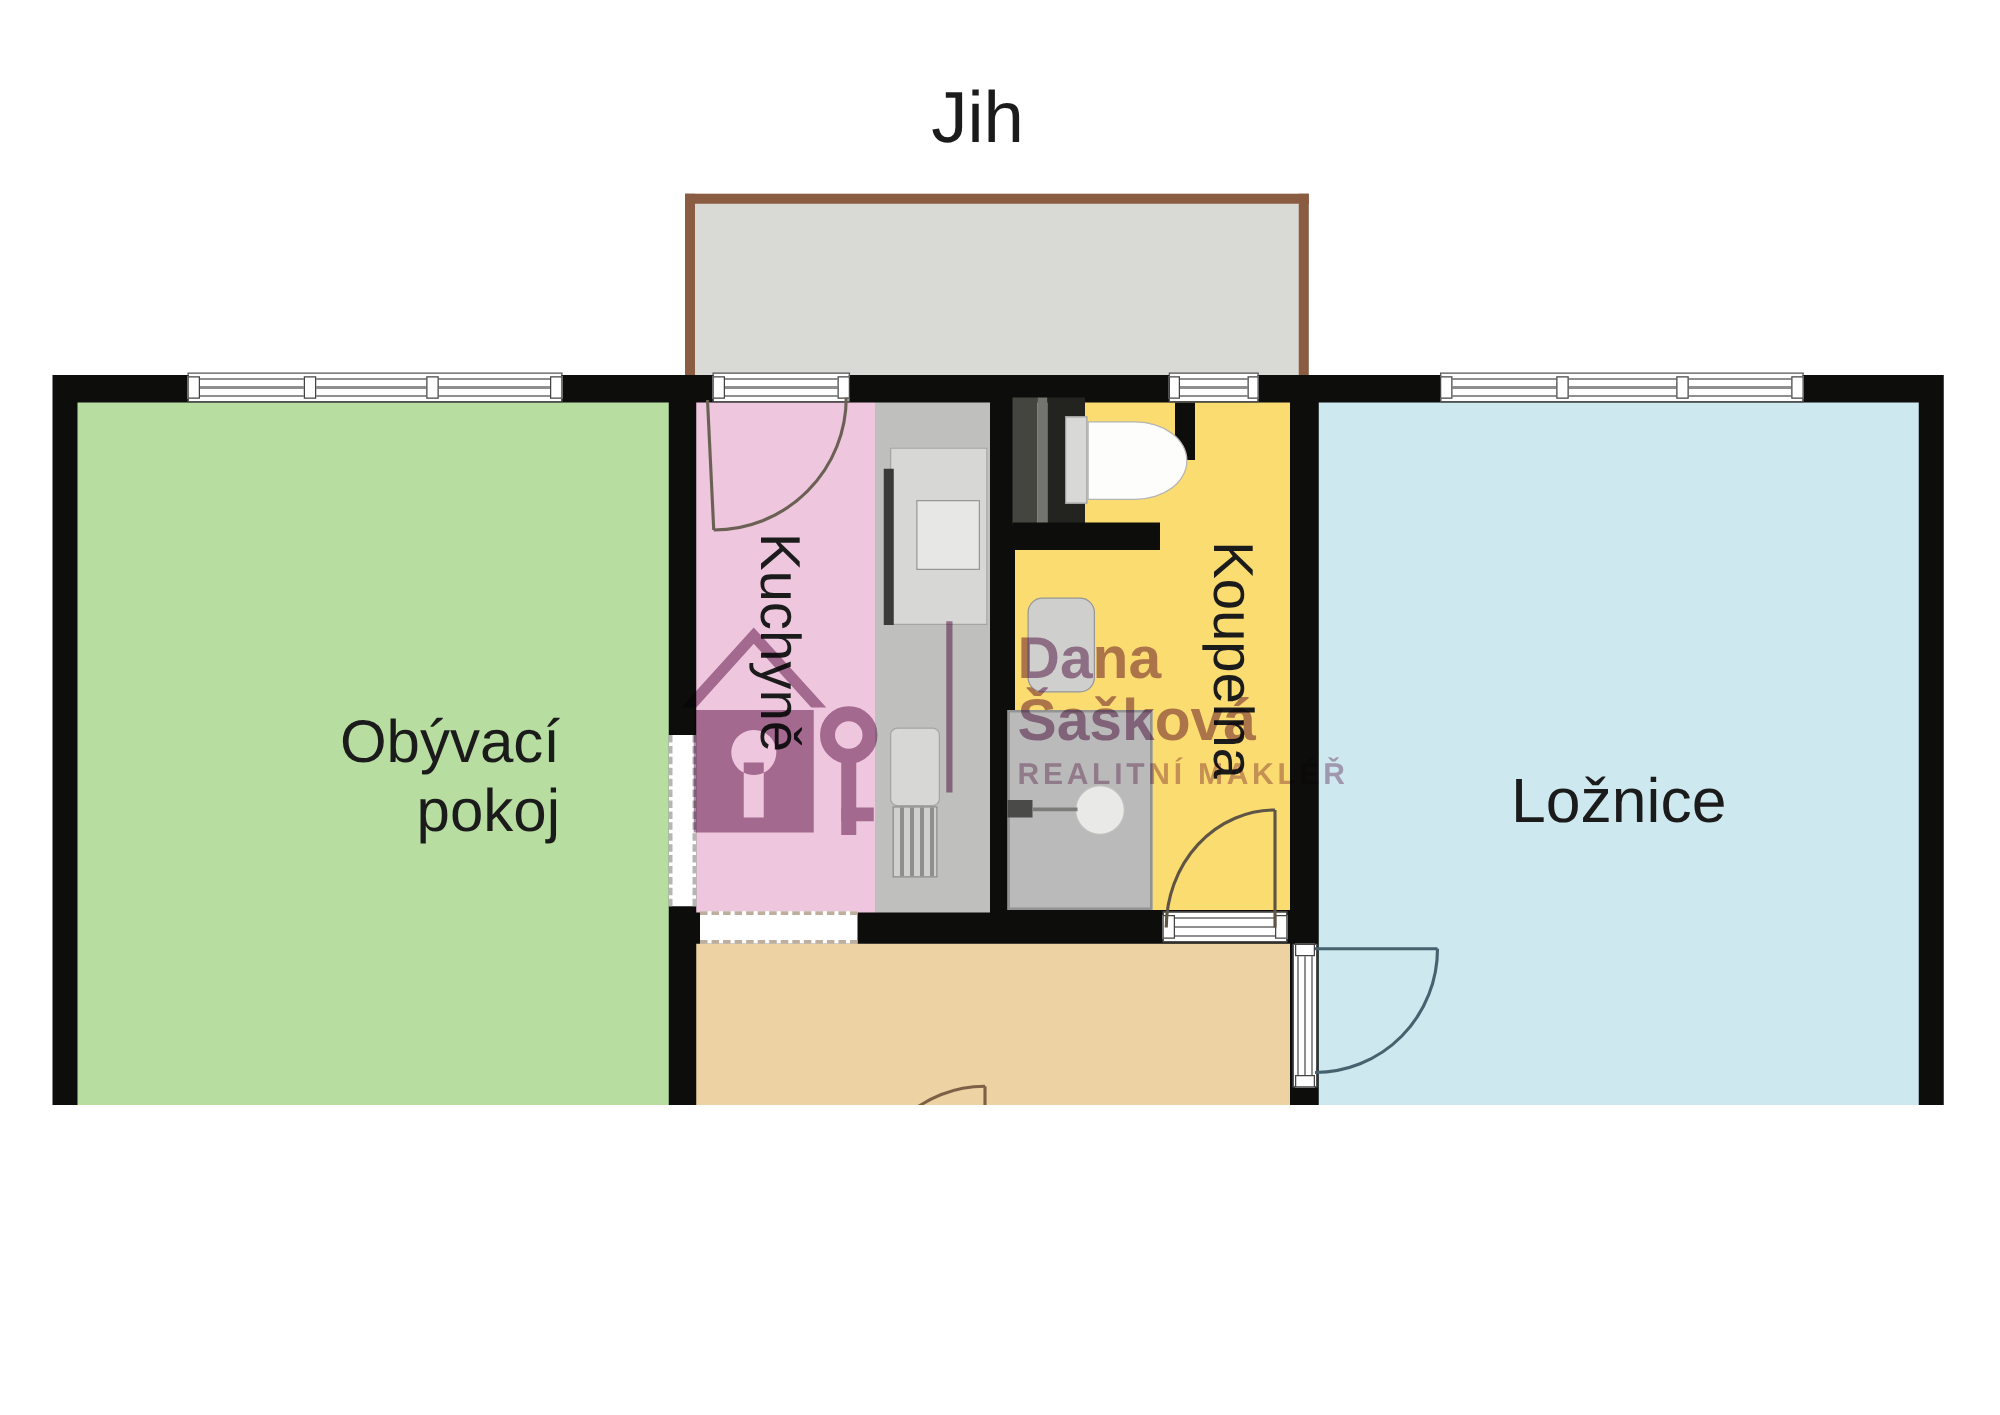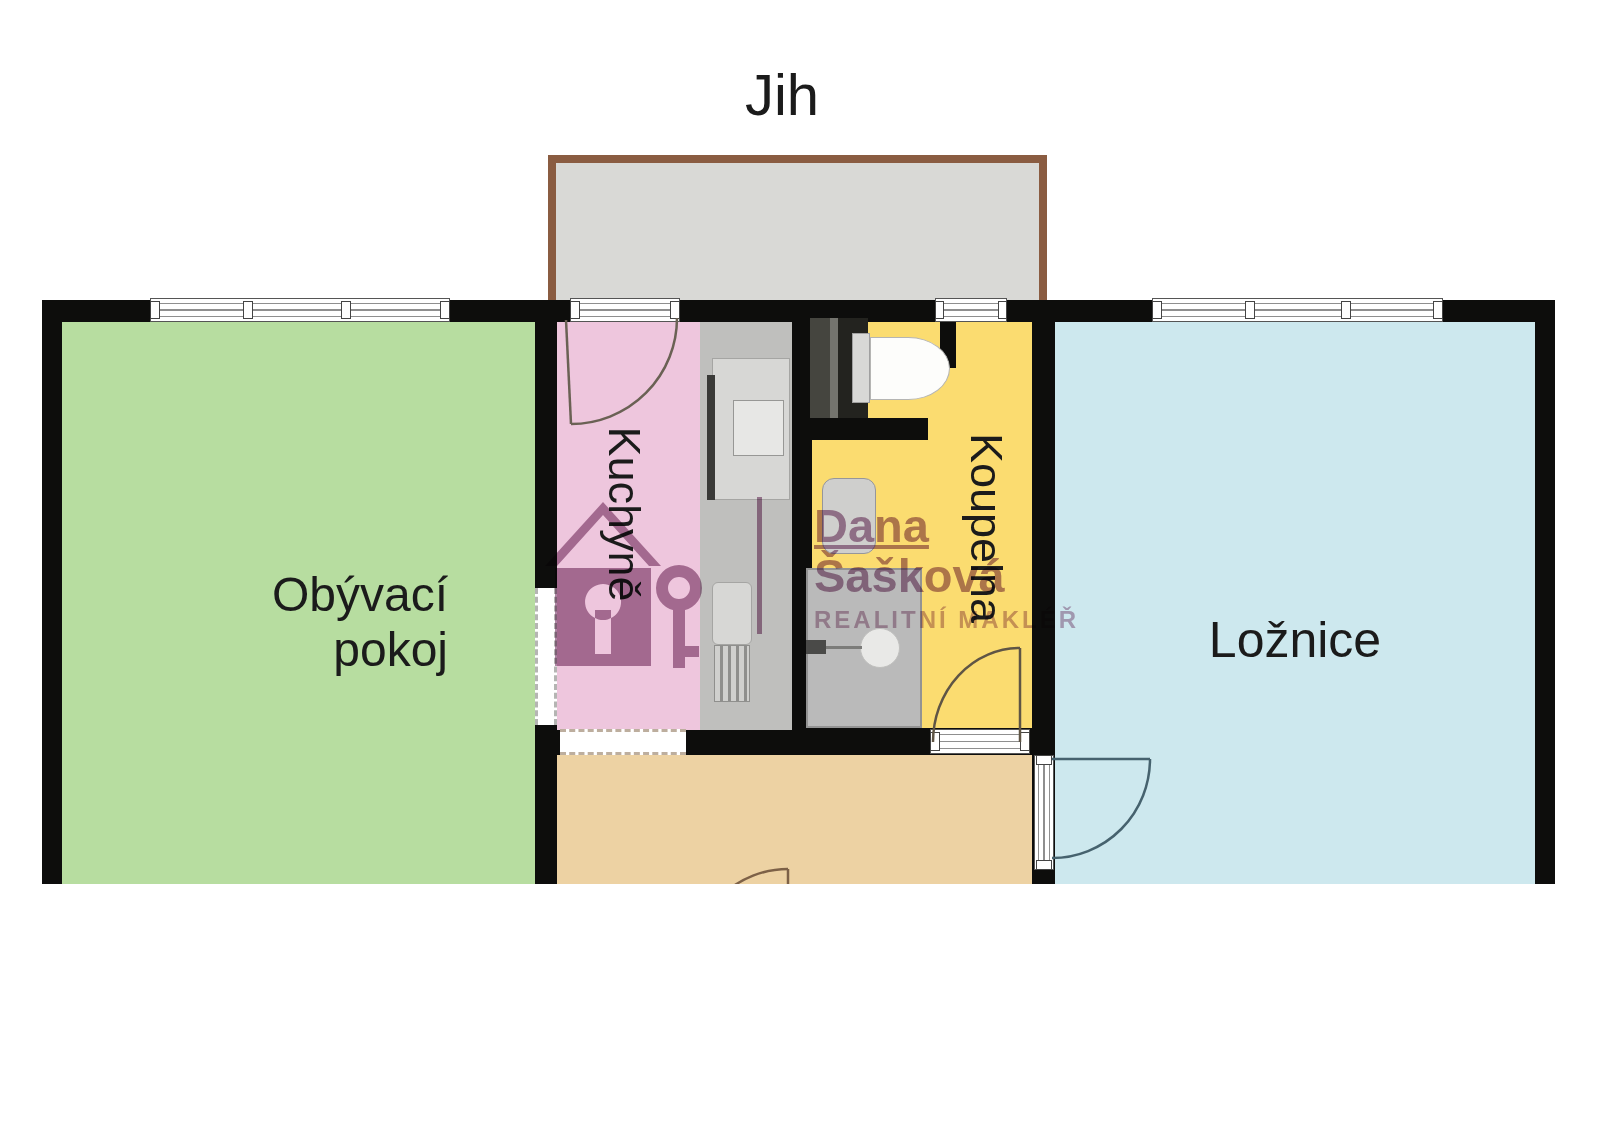--- a/index.html
+++ b/index.html
@@ -127,18 +127,18 @@
 
   <div class="wm" style="left:0;top:0;width:1600px;height:1132px;">
     <svg class="abs" style="left:545px;top:488px;" width="160" height="195" viewBox="0 0 160 195">
       <polygon points="0,78 58,14 116,78 104,78 58,27 12,78" fill="var(--c-watermark,#9e6d91)"></polygon>
       <path fill="var(--c-watermark,#9e6d91)" fill-rule="evenodd" d="M10 80 L106 80 L106 178 L10 178 Z M58 96 a18 18 0 1 0 0.1 0 Z M50 122 L66 122 L66 166 L50 166 Z"></path>
       <circle cx="134" cy="100" r="17" fill="none" stroke="var(--c-watermark,#9e6d91)" stroke-width="12"></circle>
       <rect x="128" y="115" width="12" height="65" fill="var(--c-watermark,#9e6d91)"></rect>
       <rect x="128" y="158" width="26" height="11" fill="var(--c-watermark,#9e6d91)"></rect>
     </svg>
     <div class="abs" style="left:757px;top:497px;width:5px;height:137px;background:var(--c-watermark,#9e6d91);"></div>
-    <div class="wm-name" style="left:814px;top:498px;font-size:47px;text-decoration:underline;">Dana</div>
+    <div class="wm-name" style="left:814px;top:498px;font-size:47px;">Dana</div>
     <div class="wm-name" style="left:814px;top:548px;font-size:47px;">Šašková</div>
     <div class="wm-sub" style="left:814px;top:606px;font-size:24px;">REALITNÍ MAKLÉŘ</div>
   </div>
 
 </div>
 
 </body></html>

